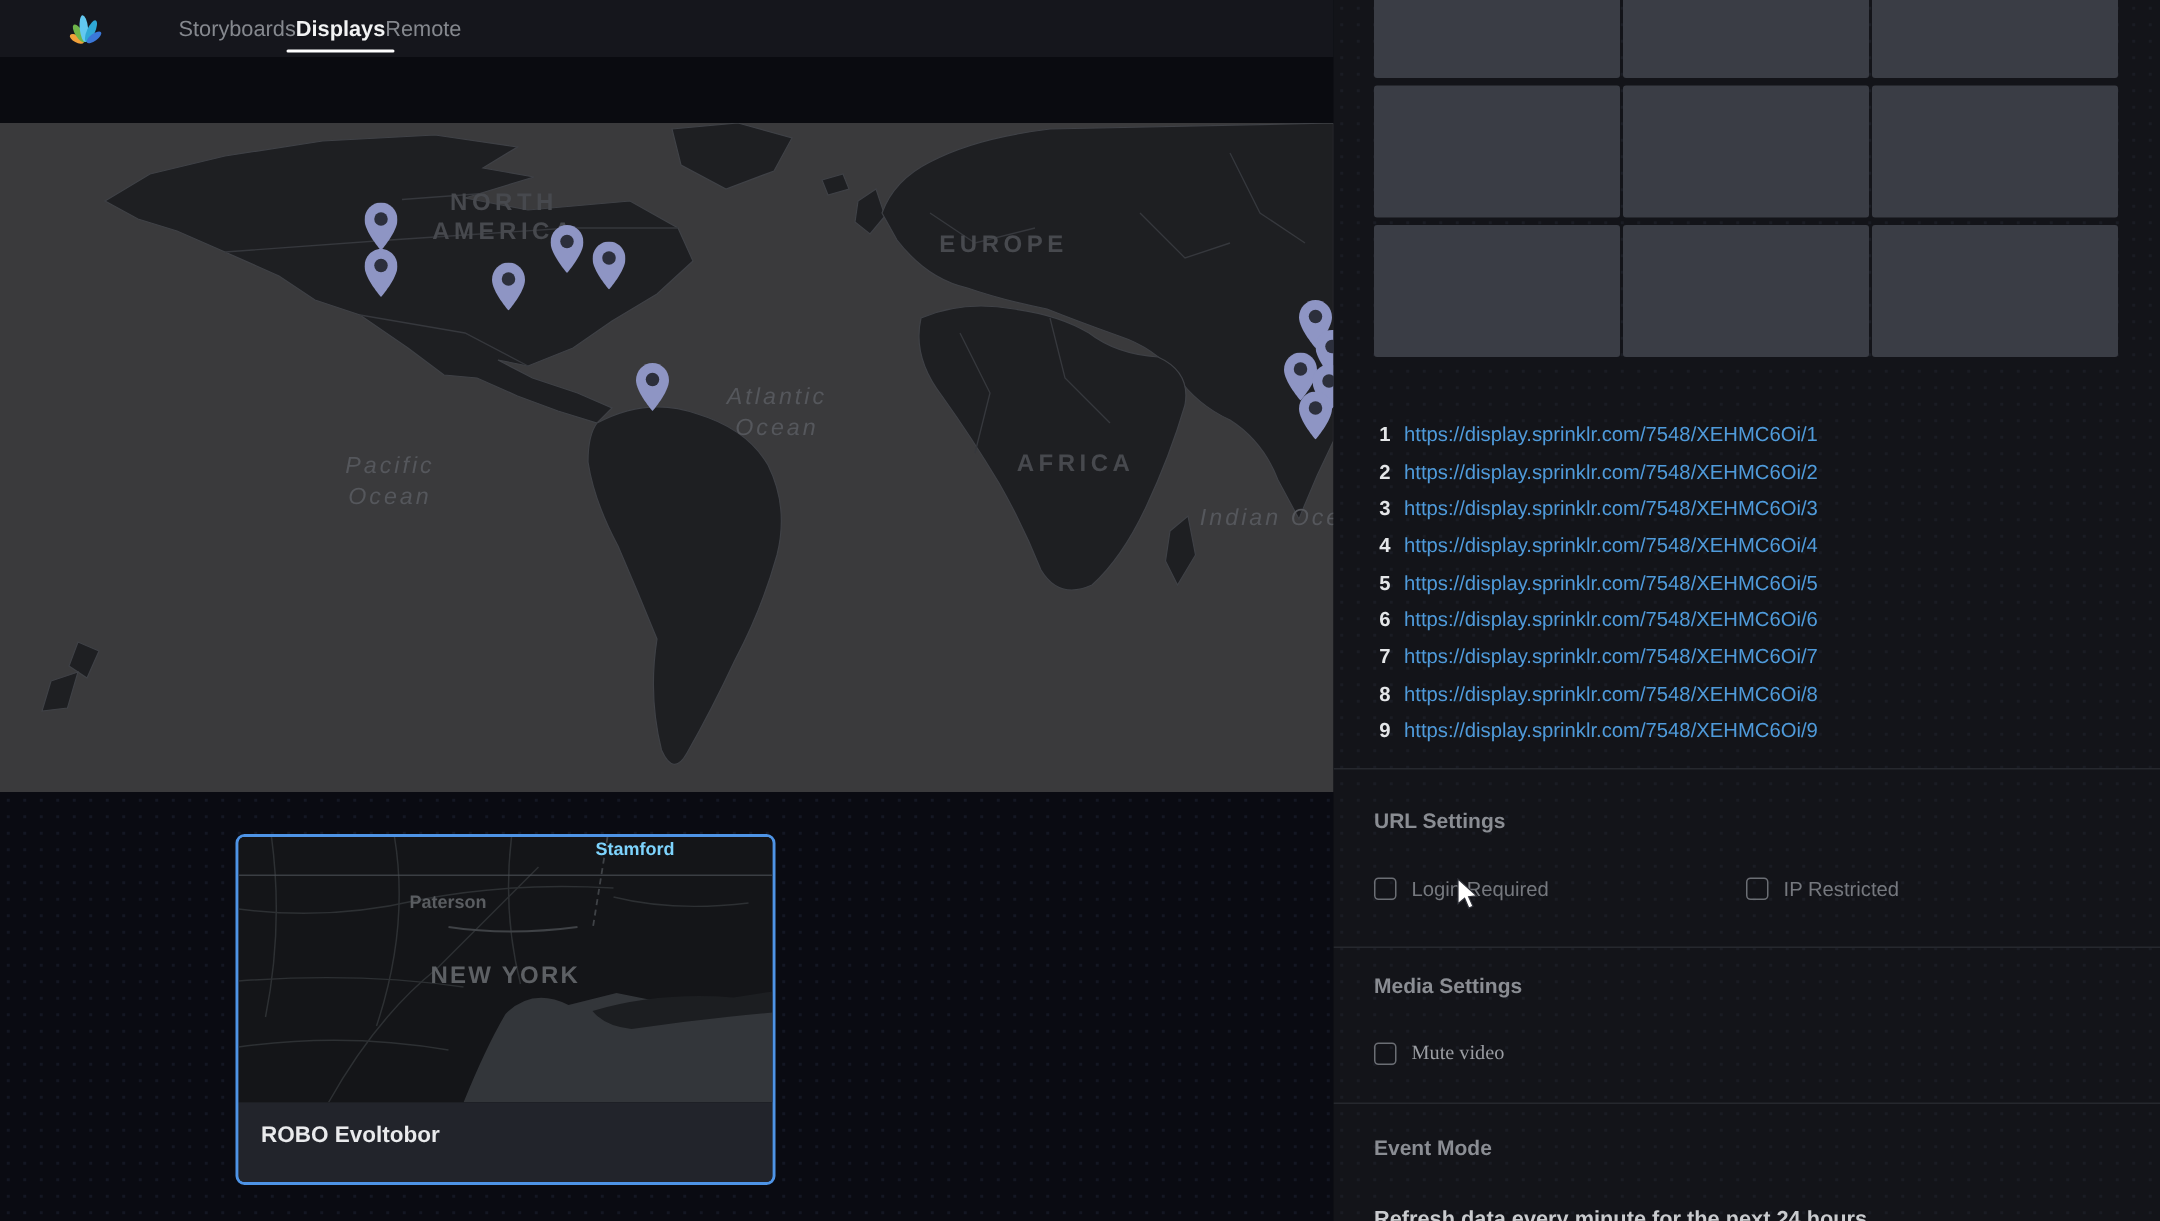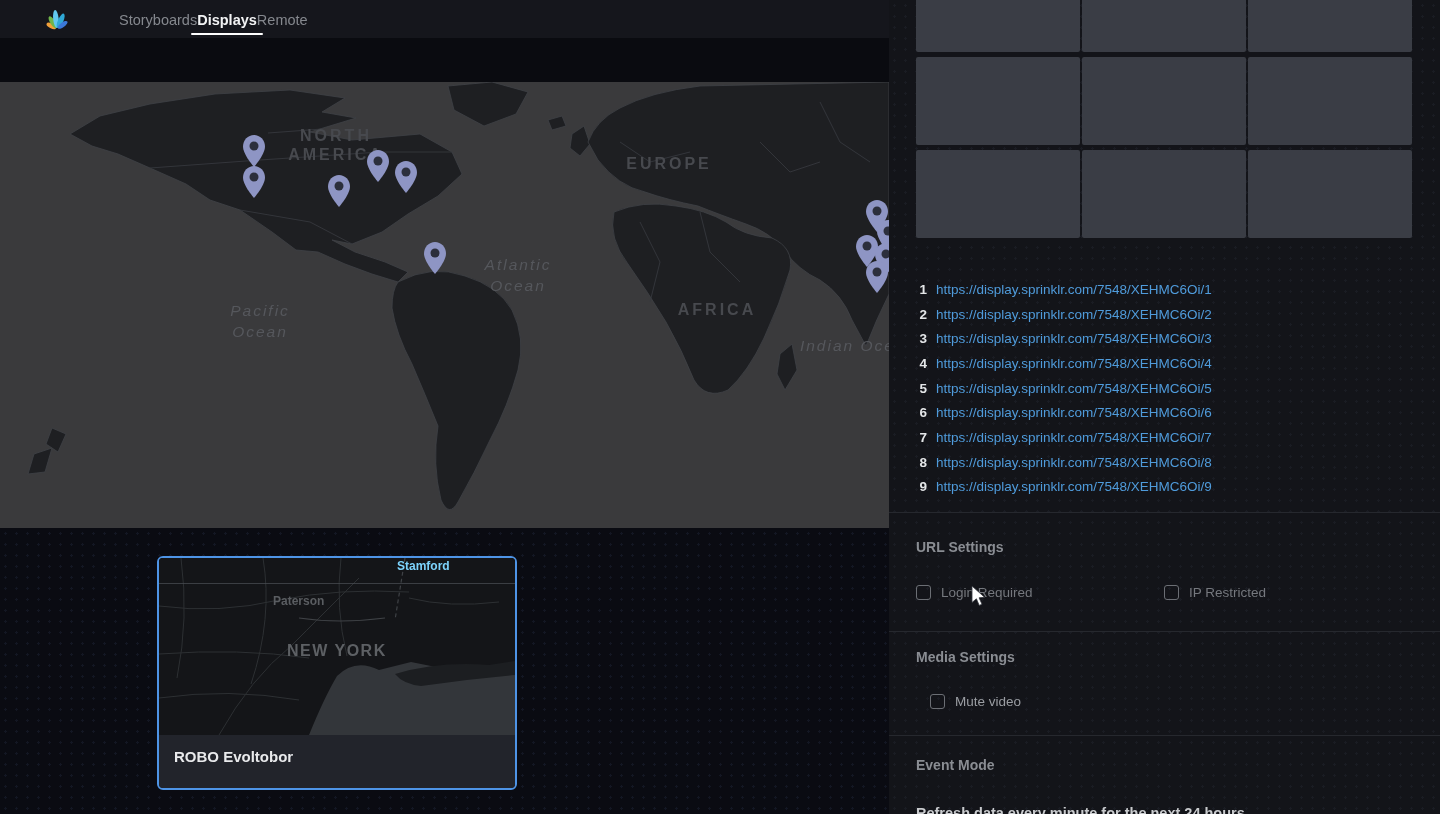--- a/index.html
+++ b/index.html
@@ -277,21 +277,21 @@
       <span class="option-label">Login Required</span>
     </div>
     <div class="option" style="left:275px; top:585px;">
       <span class="checkbox"></span>
       <span class="option-label">IP Restricted</span>
     </div>
 
     <div class="divider" style="top:631px;"></div>
 
     <div class="section-heading" style="top:649px;">Media Settings</div>
-    <div class="option" style="left:41px; top:694px;">
+    <div class="option" style="left:27px; top:694px;font-family:Liberation Serif, serif;">
       <span class="checkbox"></span>
       <span class="option-label brighter">Mute video</span>
     </div>
 
     <div class="divider" style="top:735px;"></div>
 
     <div class="section-heading" style="top:757px;">Event Mode</div>
     <div class="event-desc">Refresh data every minute for the next 24 hours</div>
   </div>
 

